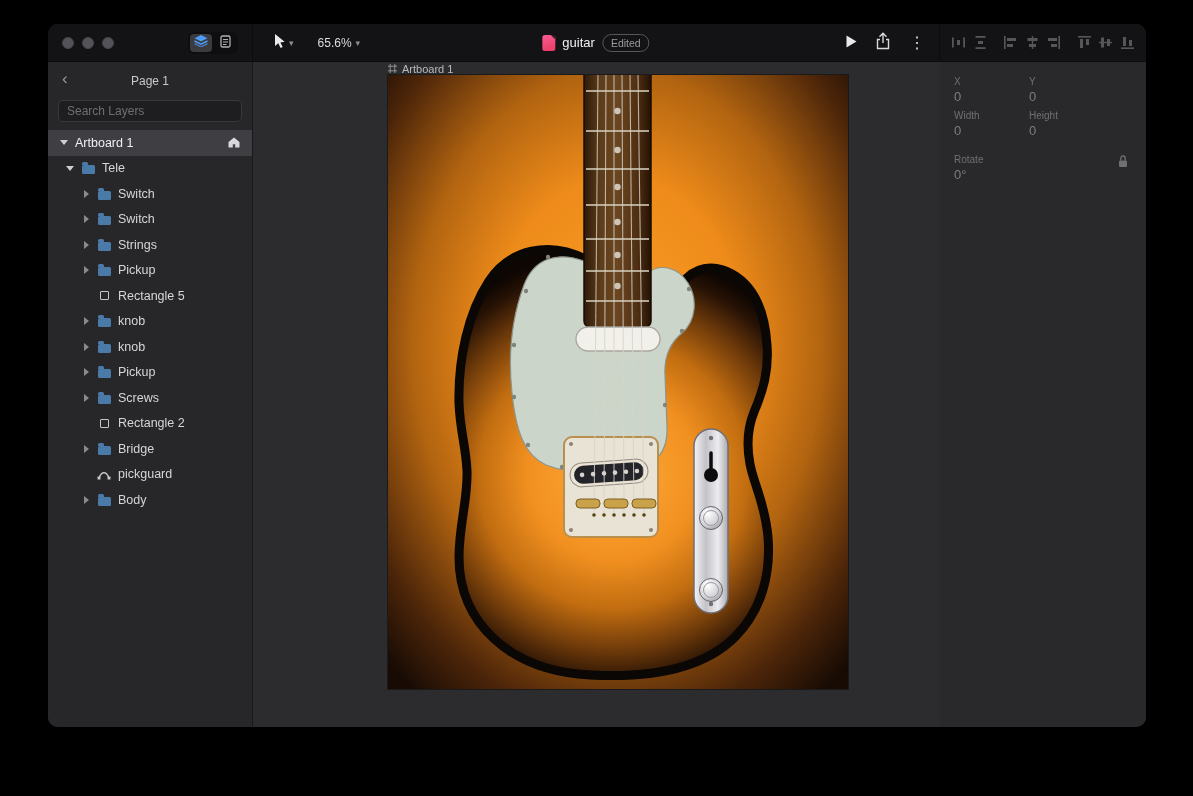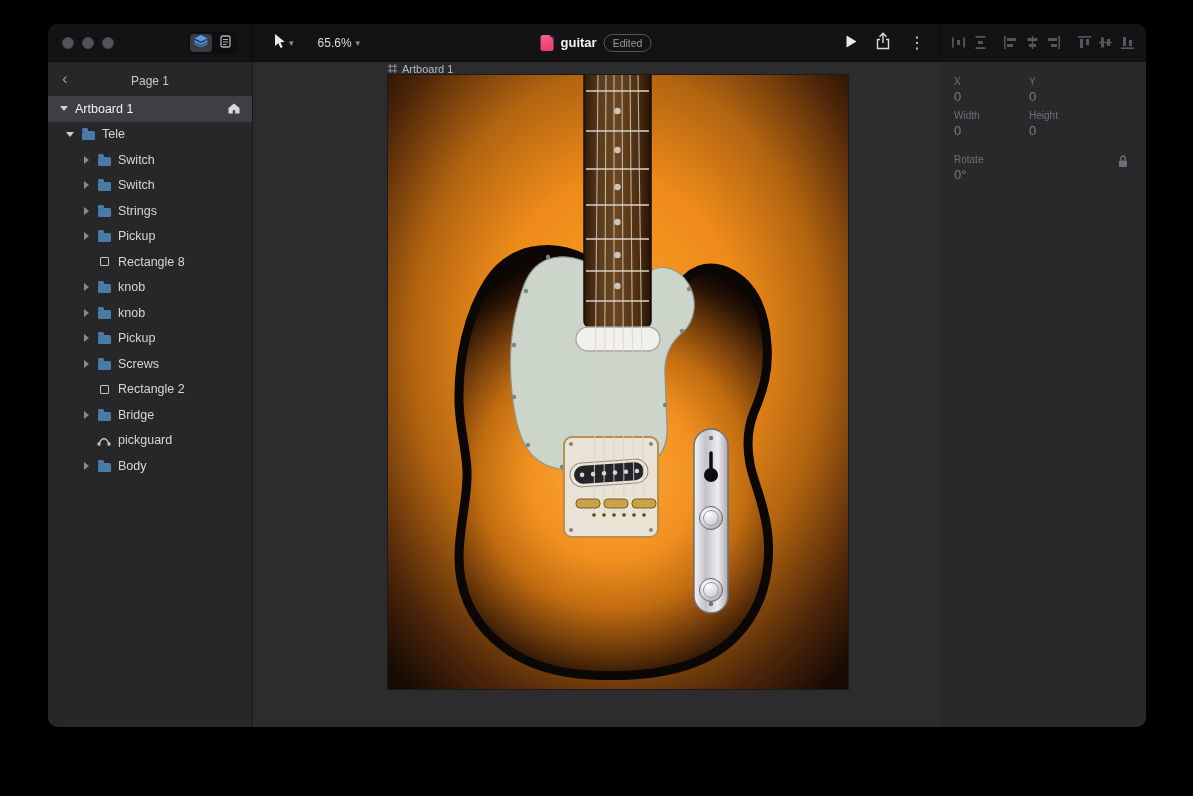--- a/index.html
+++ b/index.html
@@ -31,21 +31,21 @@
   .dd { color:#8e8e92; font-size:9px; }
   .zoom { display:flex; align-items:center; gap:4px; margin-left:24px;
     color:#dcdcde; font-size:12px; }
   .doc-title { position:absolute; left:50%; transform:translateX(-50%);
     display:flex; align-items:center; gap:7px; }
   .doc-icon { width:13px; height:16px; background:linear-gradient(160deg,#f95d93,#e83a63);
     border-radius:2.5px; position:relative; }
   .doc-icon::after { content:""; position:absolute; right:0; top:0; width:5px; height:5px;
     background:#131315; border-bottom-left-radius:3px;
     clip-path:polygon(0 0,100% 0,100% 100%); opacity:.85; }
-  .doc-name { color:#f2f2f4; font-size:13px; font-weight:700; }
+  .doc-name { color:#f2f2f4; font-size:13px; font-weight:400; }
   .edited-pill { border:1px solid #56565a; color:#9a9a9e; font-size:10.5px;
     padding:2px 8px; border-radius:9px; }
   .tb-actions { margin-left:auto; display:flex; align-items:center; gap:18px; }
   .ellipsis { color:#d9d9dc; font-size:16px; line-height:1; letter-spacing:0; }
 
   .tb-inspector { width:206px; flex:0 0 206px; display:flex; align-items:center;
     padding:0 10px; gap:4px; }
   .align-btn { width:22px; height:20px; display:flex; align-items:center;
     justify-content:center; background:transparent; border:none; }
   .align-gap { width:6px; }
@@ -232,20 +232,23 @@
       </div>
     </div>
 
     <div class="app-body">
 
       <aside class="sidebar">
         <div class="sidebar-header">
           <span class="back-chevron">‹</span>
           <span class="page-title">Page 1</span>
         </div>
+        <div class="search-wrap">
+          <input class="search-input" type="text" placeholder="Search Layers" style="">
+        </div>
 
         <div class="layer-list">
           <div class="row row-artboard">
             <span class="tri">
                 <span class="tri-down"></span>
               </span>
             <span>Artboard 1</span>
             <span class="home-icon">
               <svg width="12" height="11" viewBox="0 0 12 11">
                   <path d="M6 0.5 L11.5 5 V10.5 H7.2 V7.2 H4.8 V10.5 H0.5 V5 Z" fill="#d9d9dc"></path>
@@ -297,21 +300,21 @@
             <span class="icon-cell">
                 <span class="icon-folder"></span>
               </span>
             <span>Pickup</span>
           </div>
           <div class="row lvl2">
             <span class="tri"></span>
             <span class="icon-cell">
                 <span class="icon-rect"></span>
               </span>
-            <span>Rectangle 8</span>
+            <span>Rectangle 5</span>
           </div>
           <div class="row lvl2">
             <span class="tri">
                 <span class="tri-right"></span>
               </span>
             <span class="icon-cell">
                 <span class="icon-folder"></span>
               </span>
             <span>knob</span>
           </div>

